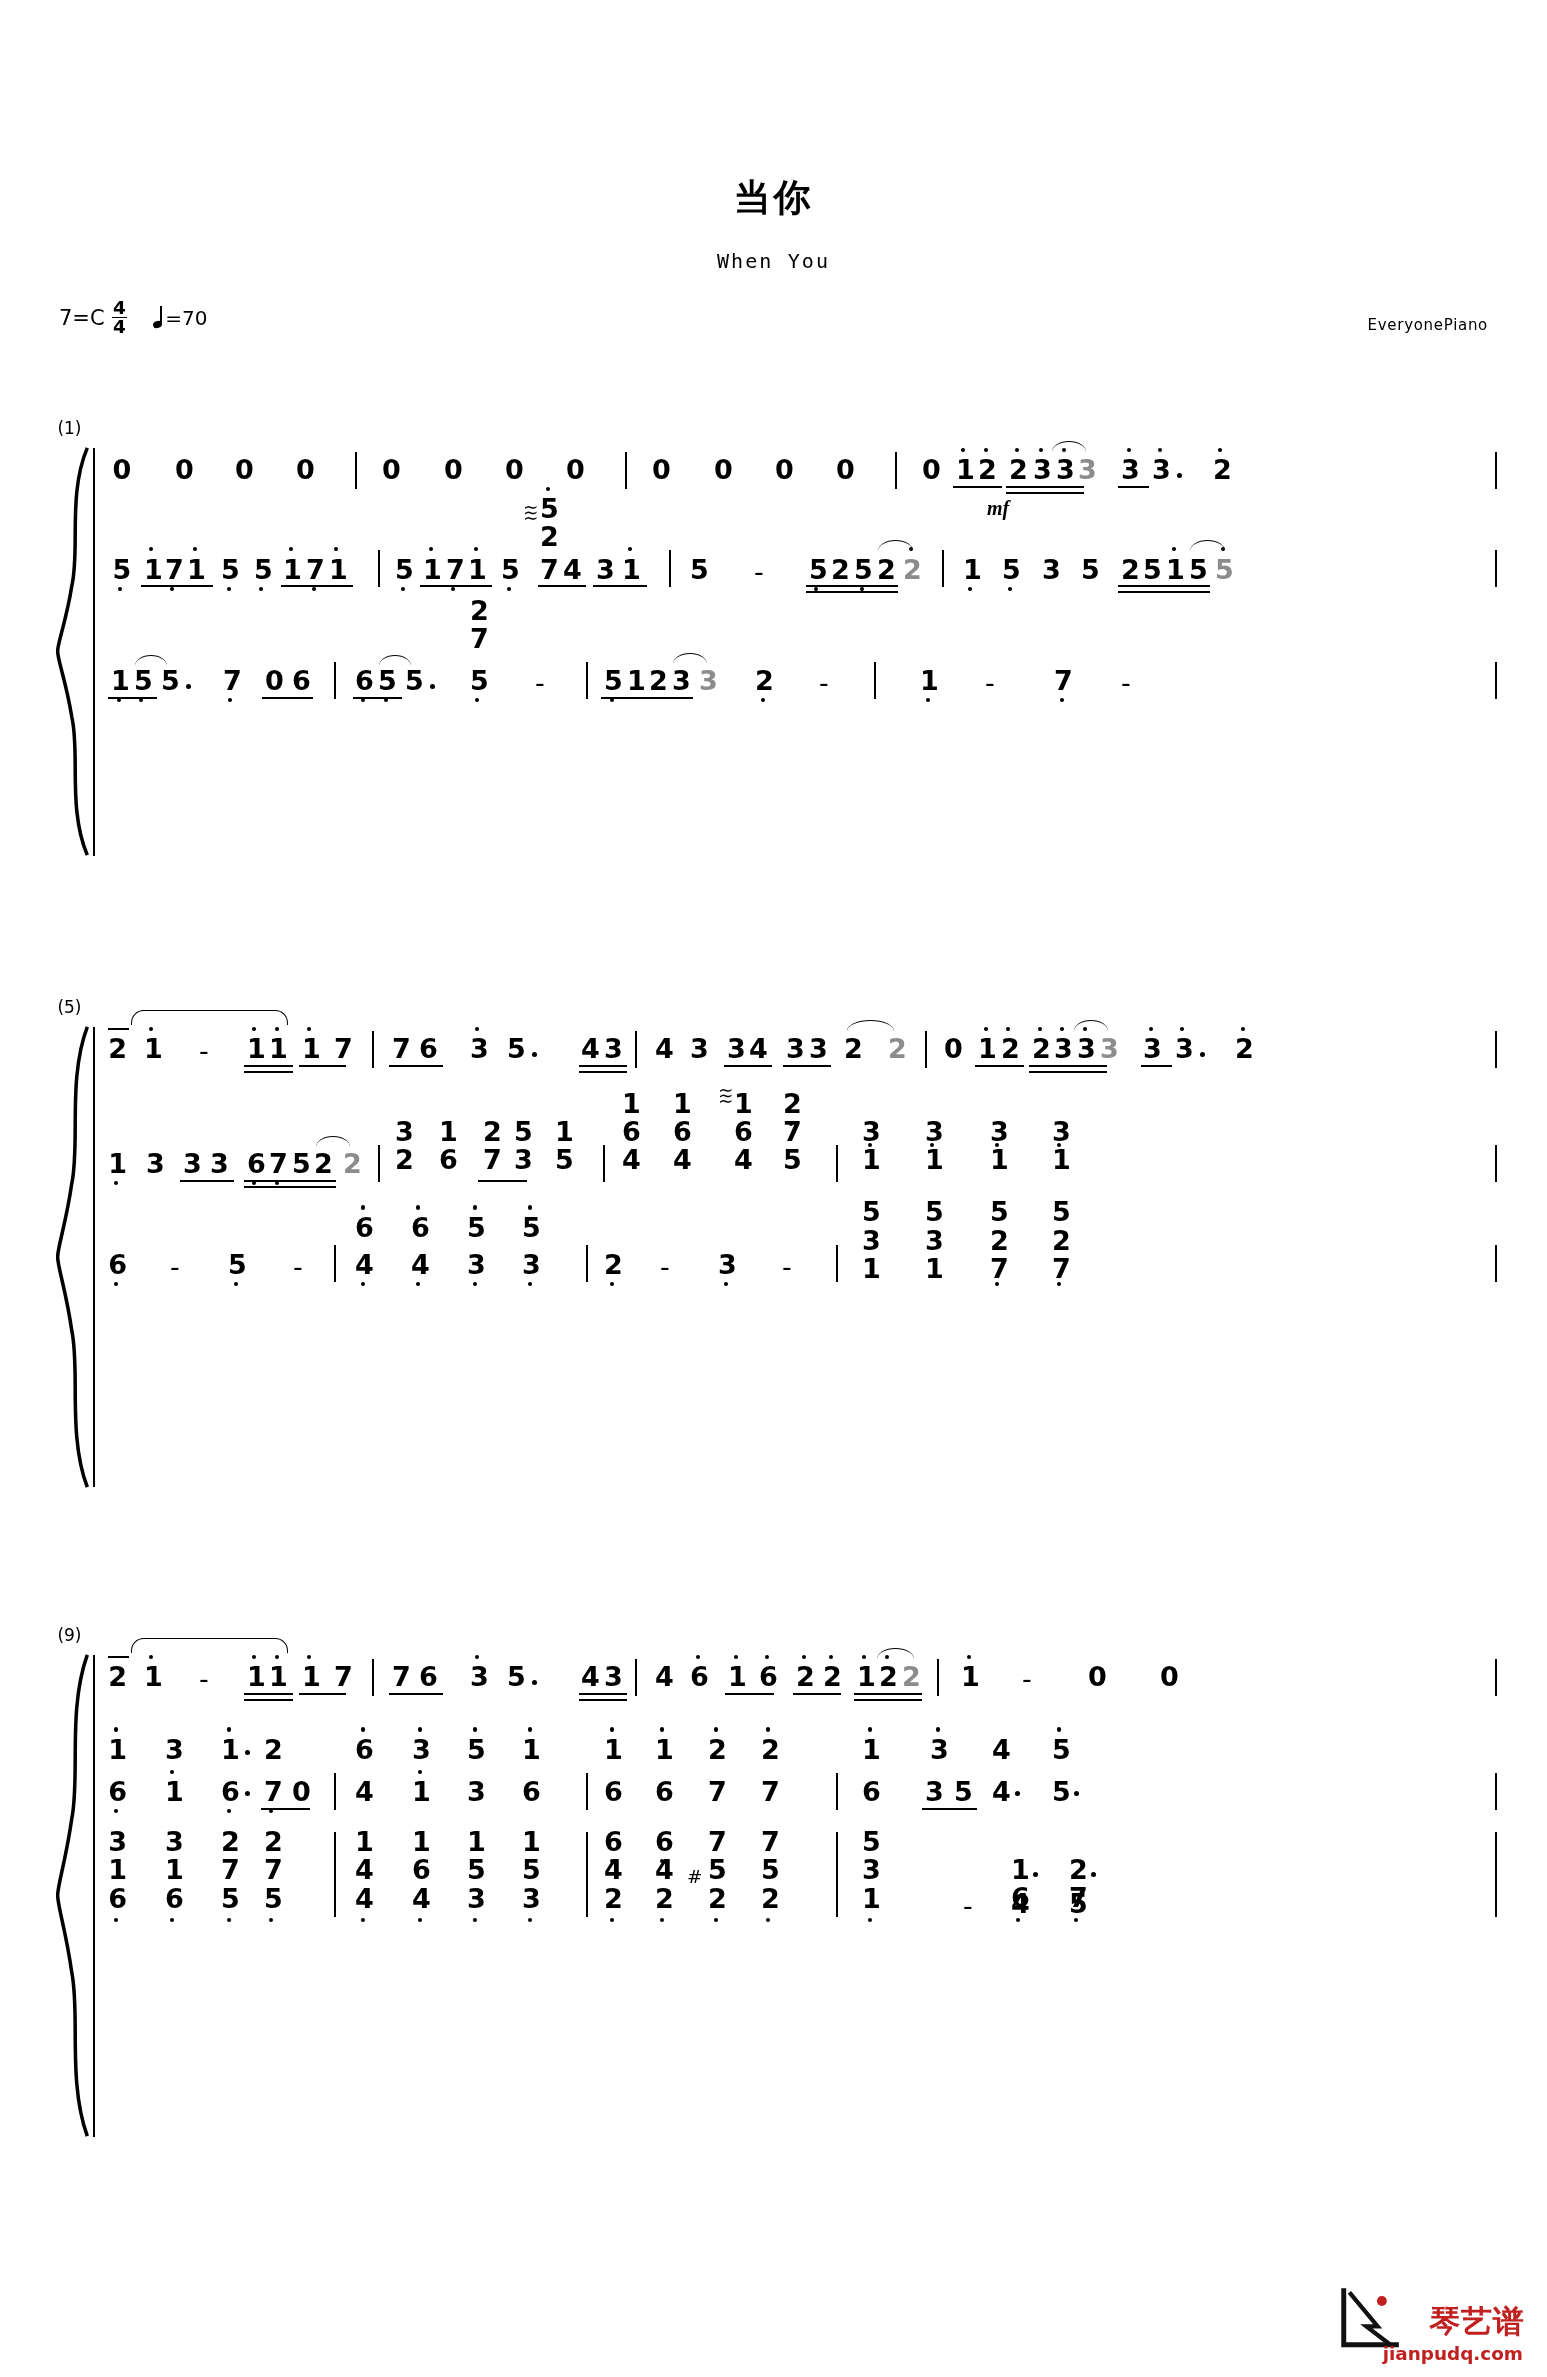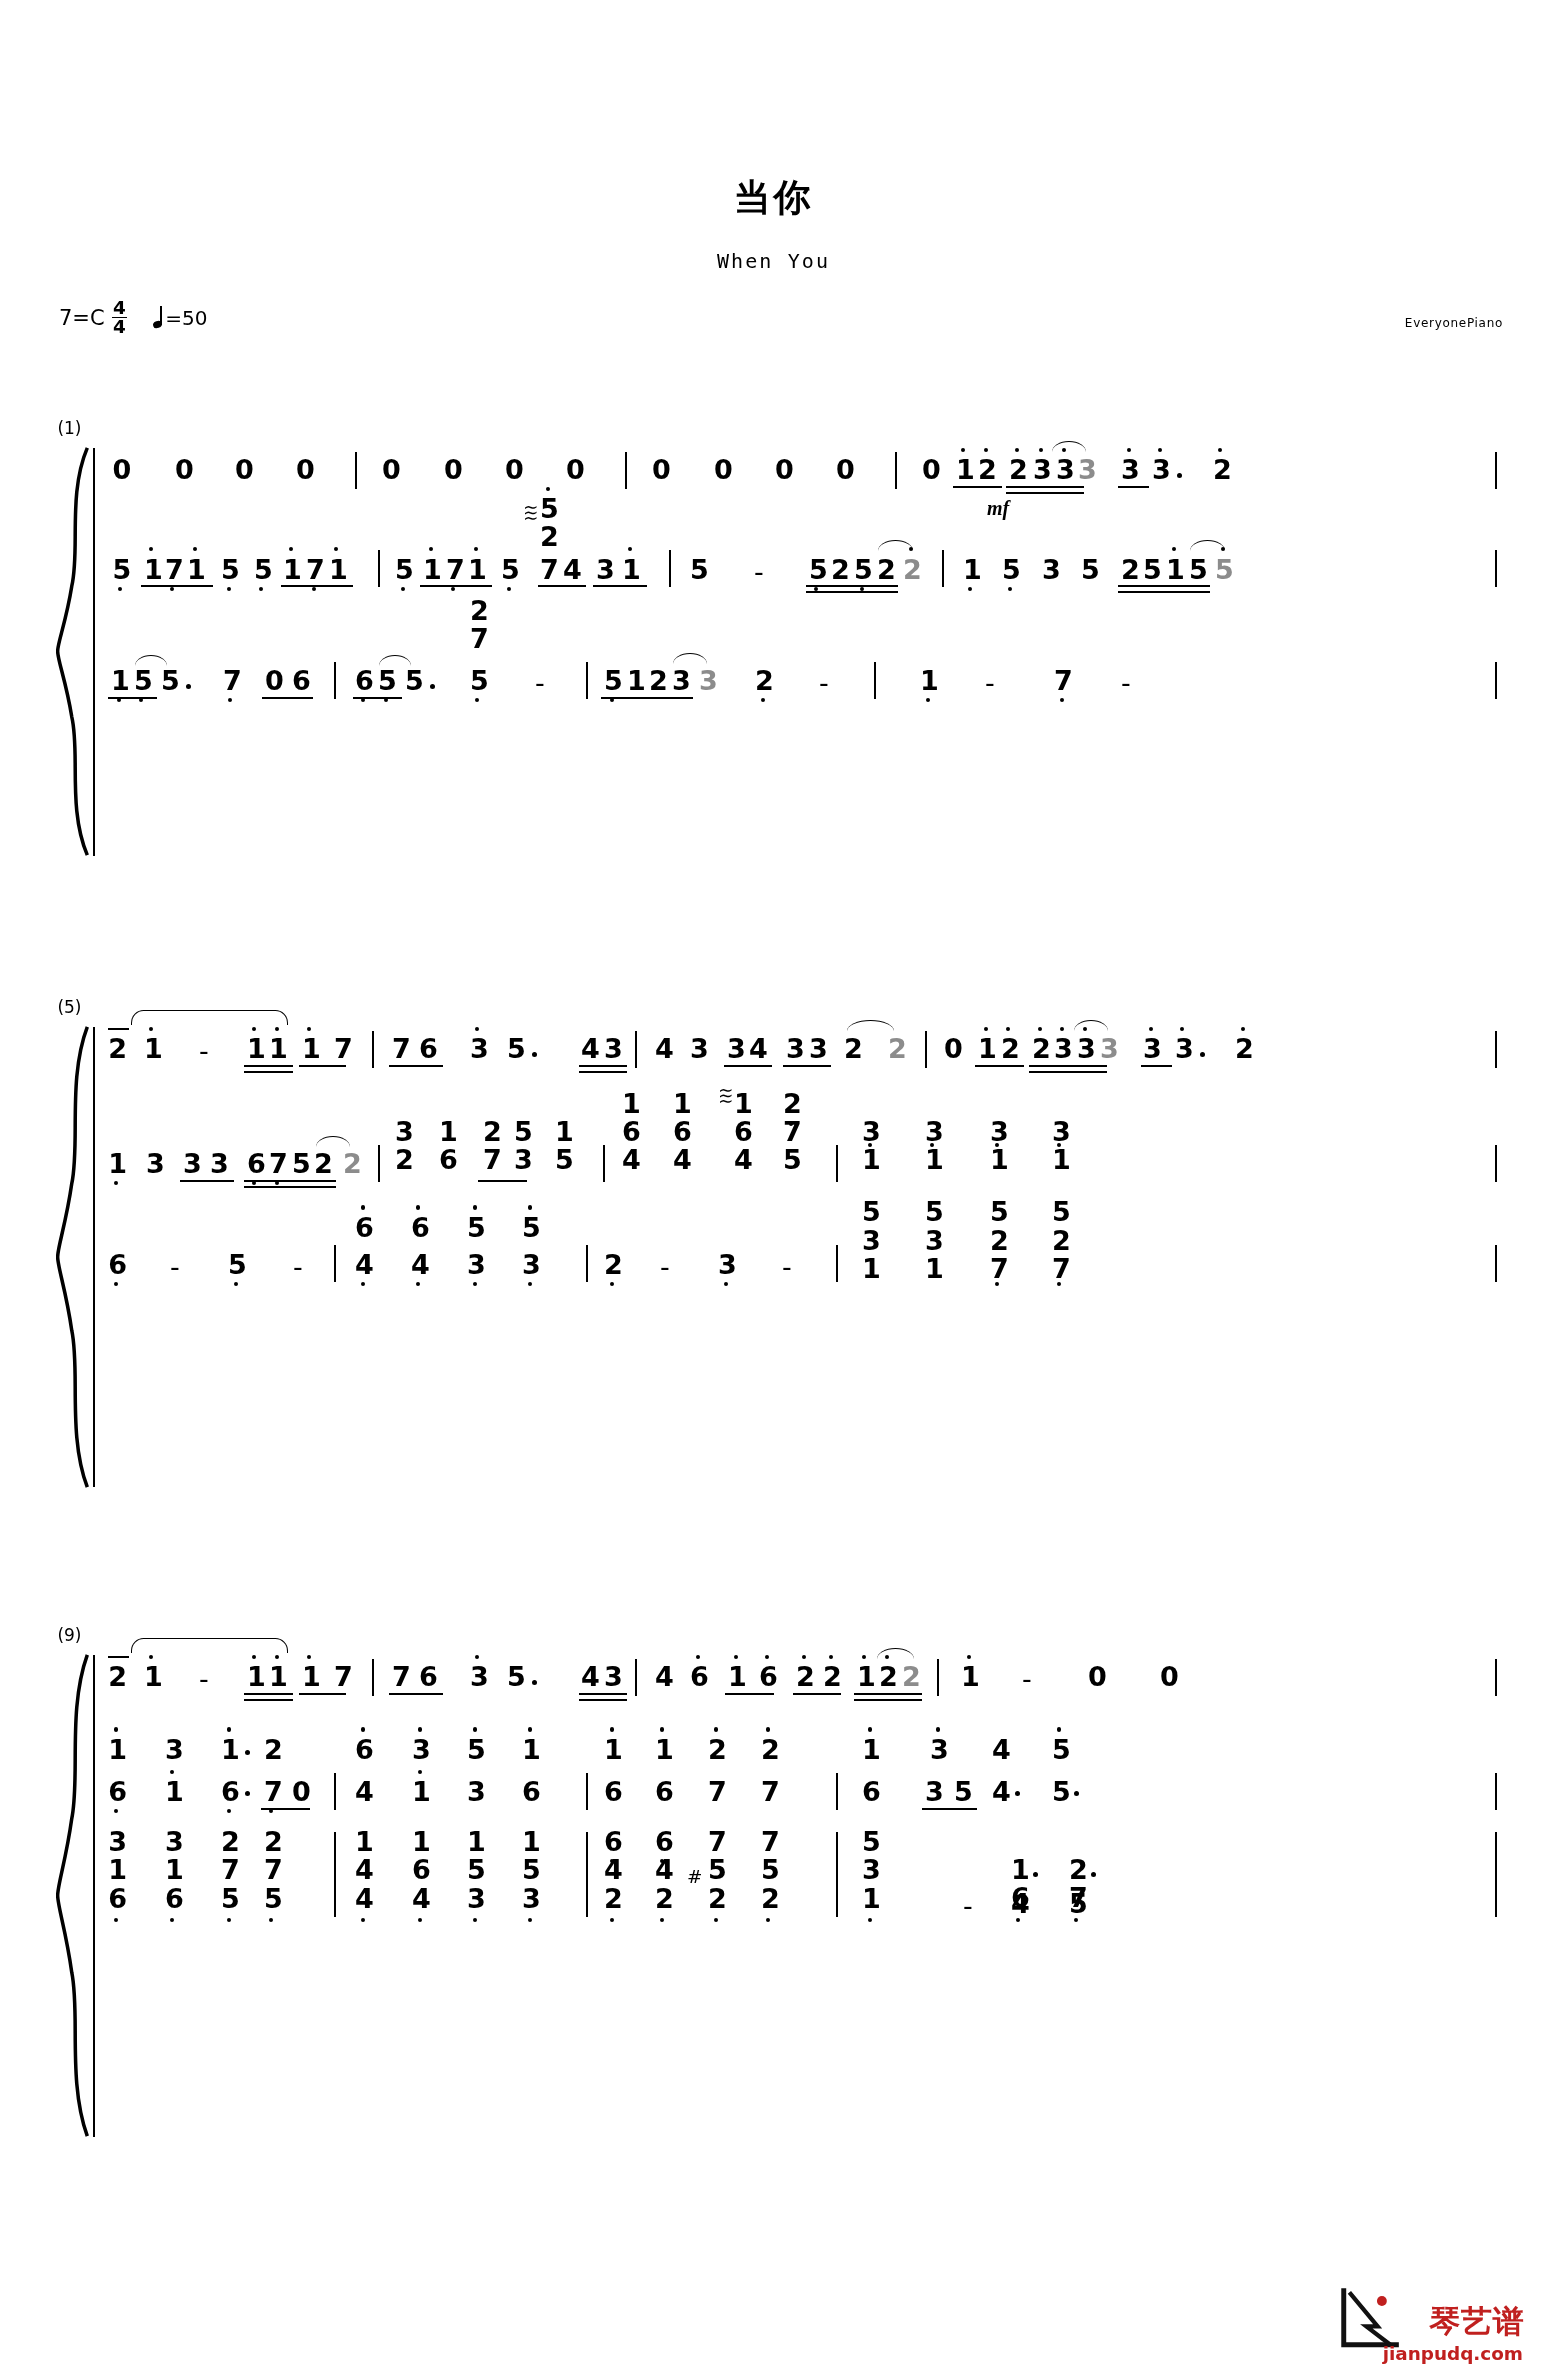--- a/index.html
+++ b/index.html
@@ -82,23 +82,23 @@
   }
   .quarter-note .stem {
     position: absolute;
     bottom: 3.5px; left: 7.8px;
     width: 1.8px; height: 19px;
     background: #000;
   }
   .composer {
     position: absolute;
     top: 316px;
-    right: 44px;
-    font-family: "DejaVu Sans", sans-serif;
-    font-size: 12px;
+    right: 59px;
+    font-family: "DejaVu Sans", sans-serif;
+    font-size: 15px;
     letter-spacing: 0.7px;
   }
 
   
   .system {
     position: absolute;
     left: 56px;
     width: 1433px;
   }
   #system-1 { top: 445px; }
@@ -268,21 +268,21 @@
   <span>7=C</span>
   <span class="frac">
     <span class="num">4</span>
     <span class="den">4</span>
   </span>
   <span class="tempo-group">
     <span class="quarter-note">
       <span class="head"></span>
         <span class="stem"></span>
     </span>
-    <span>=50</span>
+    <span>=70</span>
   </span>
 </div>
 
 <div class="composer">EveryonePiano</div>
 
 <div class="system" id="system-1">
   <div class="measure-number">(1)</div>
 
   <svg class="brace" width="40" height="413" viewBox="0 0 56 585">
     <path d="M44 4 C16 70, 34 150, 22 200 C14 250, 2 280, 2 292 C2 305, 14 335, 22 385 C34 435, 16 515, 44 581" fill="none" stroke="#000" stroke-width="5"></path>

